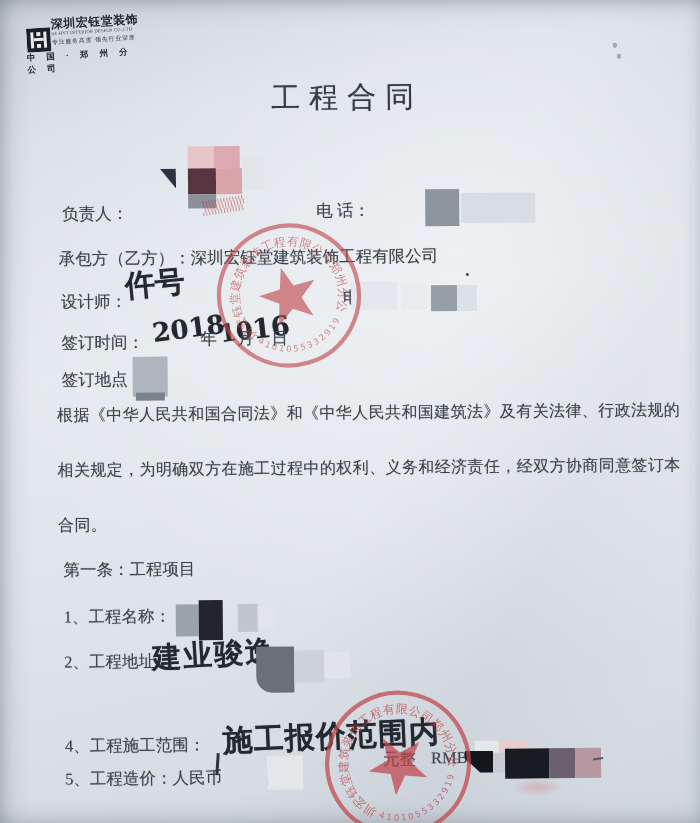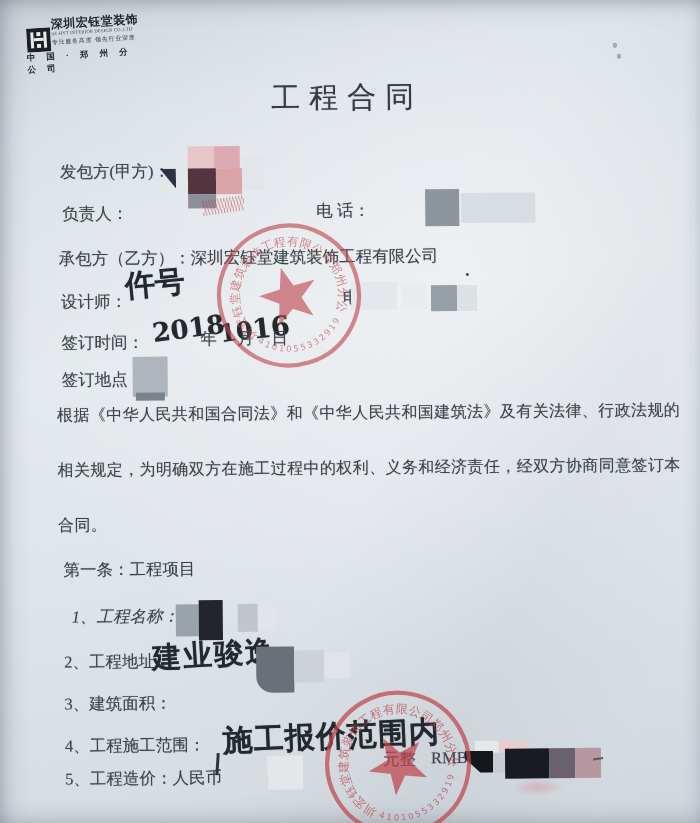--- a/index.html
+++ b/index.html
@@ -60,21 +60,20 @@
     <span class="abs en">SZ-HYT INTERIOR DESIGN CO.,LTD</span>
     <span class="abs slogan">专注服务高度 领先行业深度</span>
     <span class="abs branch">中 国 · 郑 州 分 公 司</span>
   </div>
 
   <span class="px dot" style="left:616px;top:45px;width:4px;height:5px;background:#a7b0b8;box-shadow:inset 0 0 1px #6e777f;"></span>
   <span class="px dot" style="left:620px;top:56px;width:4px;height:5px;background:#a7b0b8;box-shadow:inset 0 0 1px #6e777f;"></span>
 
   <div class="abs title">工程合同</div>
 
-  <div class="abs doc" style="left:62px;top:159px;">发包方(甲方)：</div>
   <div class="mosaic" style="left:162px;top:145px;width:112px;height:64px;">
     <i class="px" style="left:0;top:22px;width:16px;height:20px;background:#2b3440;clip-path:polygon(0 0,100% 0,100% 100%);"></i>
     <i class="px" style="left:28px;top:0;width:26px;height:22px;background:#e7c6c9;"></i>
     <i class="px" style="left:54px;top:0;width:26px;height:22px;background:#dcaab0;"></i>
     <i class="px" style="left:28px;top:22px;width:28px;height:26px;background:#55353f;"></i>
     <i class="px" style="left:56px;top:22px;width:26px;height:26px;background:#d9a3a8;"></i>
     <i class="px" style="left:82px;top:10px;width:22px;height:34px;background:#e2e6ea;"></i>
     <i class="px" style="left:28px;top:48px;width:28px;height:14px;background:#8c8f98;"></i>
     <i class="px scribble" style="left:42px;top:52px;width:42px;height:15px;"></i>
   </div>
@@ -114,37 +113,36 @@
     <i class="px" style="left:0;top:0;width:35px;height:40px;background:#aeb5bc;"></i>
     <i class="px" style="left:3px;top:36px;width:29px;height:8px;background:#7b838a;"></i>
   </div>
 
   <div class="abs para" style="left:57px;top:403px;">根据《中华人民共和国合同法》和《中华人民共和国建筑法》及有关法律、行政法规的</div>
   <div class="abs para" style="left:57px;top:458px;">相关规定，为明确双方在施工过程中的权利、义务和经济责任，经双方协商同意签订本</div>
   <div class="abs para" style="left:57px;top:513px;">合同。</div>
 
   <div class="abs doc" style="left:62px;top:557px;">第一条：工程项目</div>
 
-  <div class="abs doc" style="left:70px;top:604px;font-style:italic;">1、工程名称：</div>
+  <div class="abs doc" style="left:62px;top:604px;">1、工程名称：</div>
   <div class="mosaic" style="left:174px;top:598px;width:100px;height:44px;">
     <i class="px" style="left:0;top:5px;width:23px;height:32px;background:#9aa2aa;"></i>
     <i class="px" style="left:23px;top:1px;width:24px;height:40px;background:#22262c;"></i>
     <i class="px" style="left:62px;top:5px;width:20px;height:28px;background:#bfc6cc;"></i>
     <i class="px" style="left:82px;top:7px;width:18px;height:24px;background:#e1e5e9;"></i>
   </div>
 
   <div class="abs doc" style="left:62px;top:649px;">2、工程地址：</div>
   <div class="abs hw" style="left:150px;top:634px;font-size:29px;letter-spacing:2px;transform:rotate(-3deg);">建业骏逸</div>
   <div class="mosaic" style="left:254px;top:646px;width:96px;height:48px;">
     <i class="px" style="left:0;top:0;width:38px;height:46px;background:#6a7077;border-radius:0 0 0 16px;"></i>
     <i class="px" style="left:38px;top:4px;width:30px;height:32px;background:#ccd2d7;"></i>
     <i class="px" style="left:68px;top:6px;width:26px;height:26px;background:#e0e4e8;"></i>
   </div>
 
-  <div class="abs doc" style="left:62px;top:691px;">3、建筑面积：</div>
 
   <div class="abs doc" style="left:62px;top:733px;">4、工程施工范围：</div>
   <div class="abs hw" style="left:220px;top:716px;font-size:30px;letter-spacing:1px;transform:rotate(-2deg);">施工报价范围内</div>
 
   <div class="abs doc" style="left:62px;top:766px;">5、工程造价：人民币（大写）</div>
   <i class="px" style="left:213px;top:752px;width:3px;height:22px;background:#2f343a;transform:rotate(4deg);"></i>
   <div class="mosaic" style="left:222px;top:753px;width:80px;height:40px;">
     <i class="px" style="left:0;top:4px;width:42px;height:36px;background:#d7dce0;"></i>
     <i class="px" style="left:42px;top:2px;width:36px;height:34px;background:#e3e7ea;"></i>
   </div>

